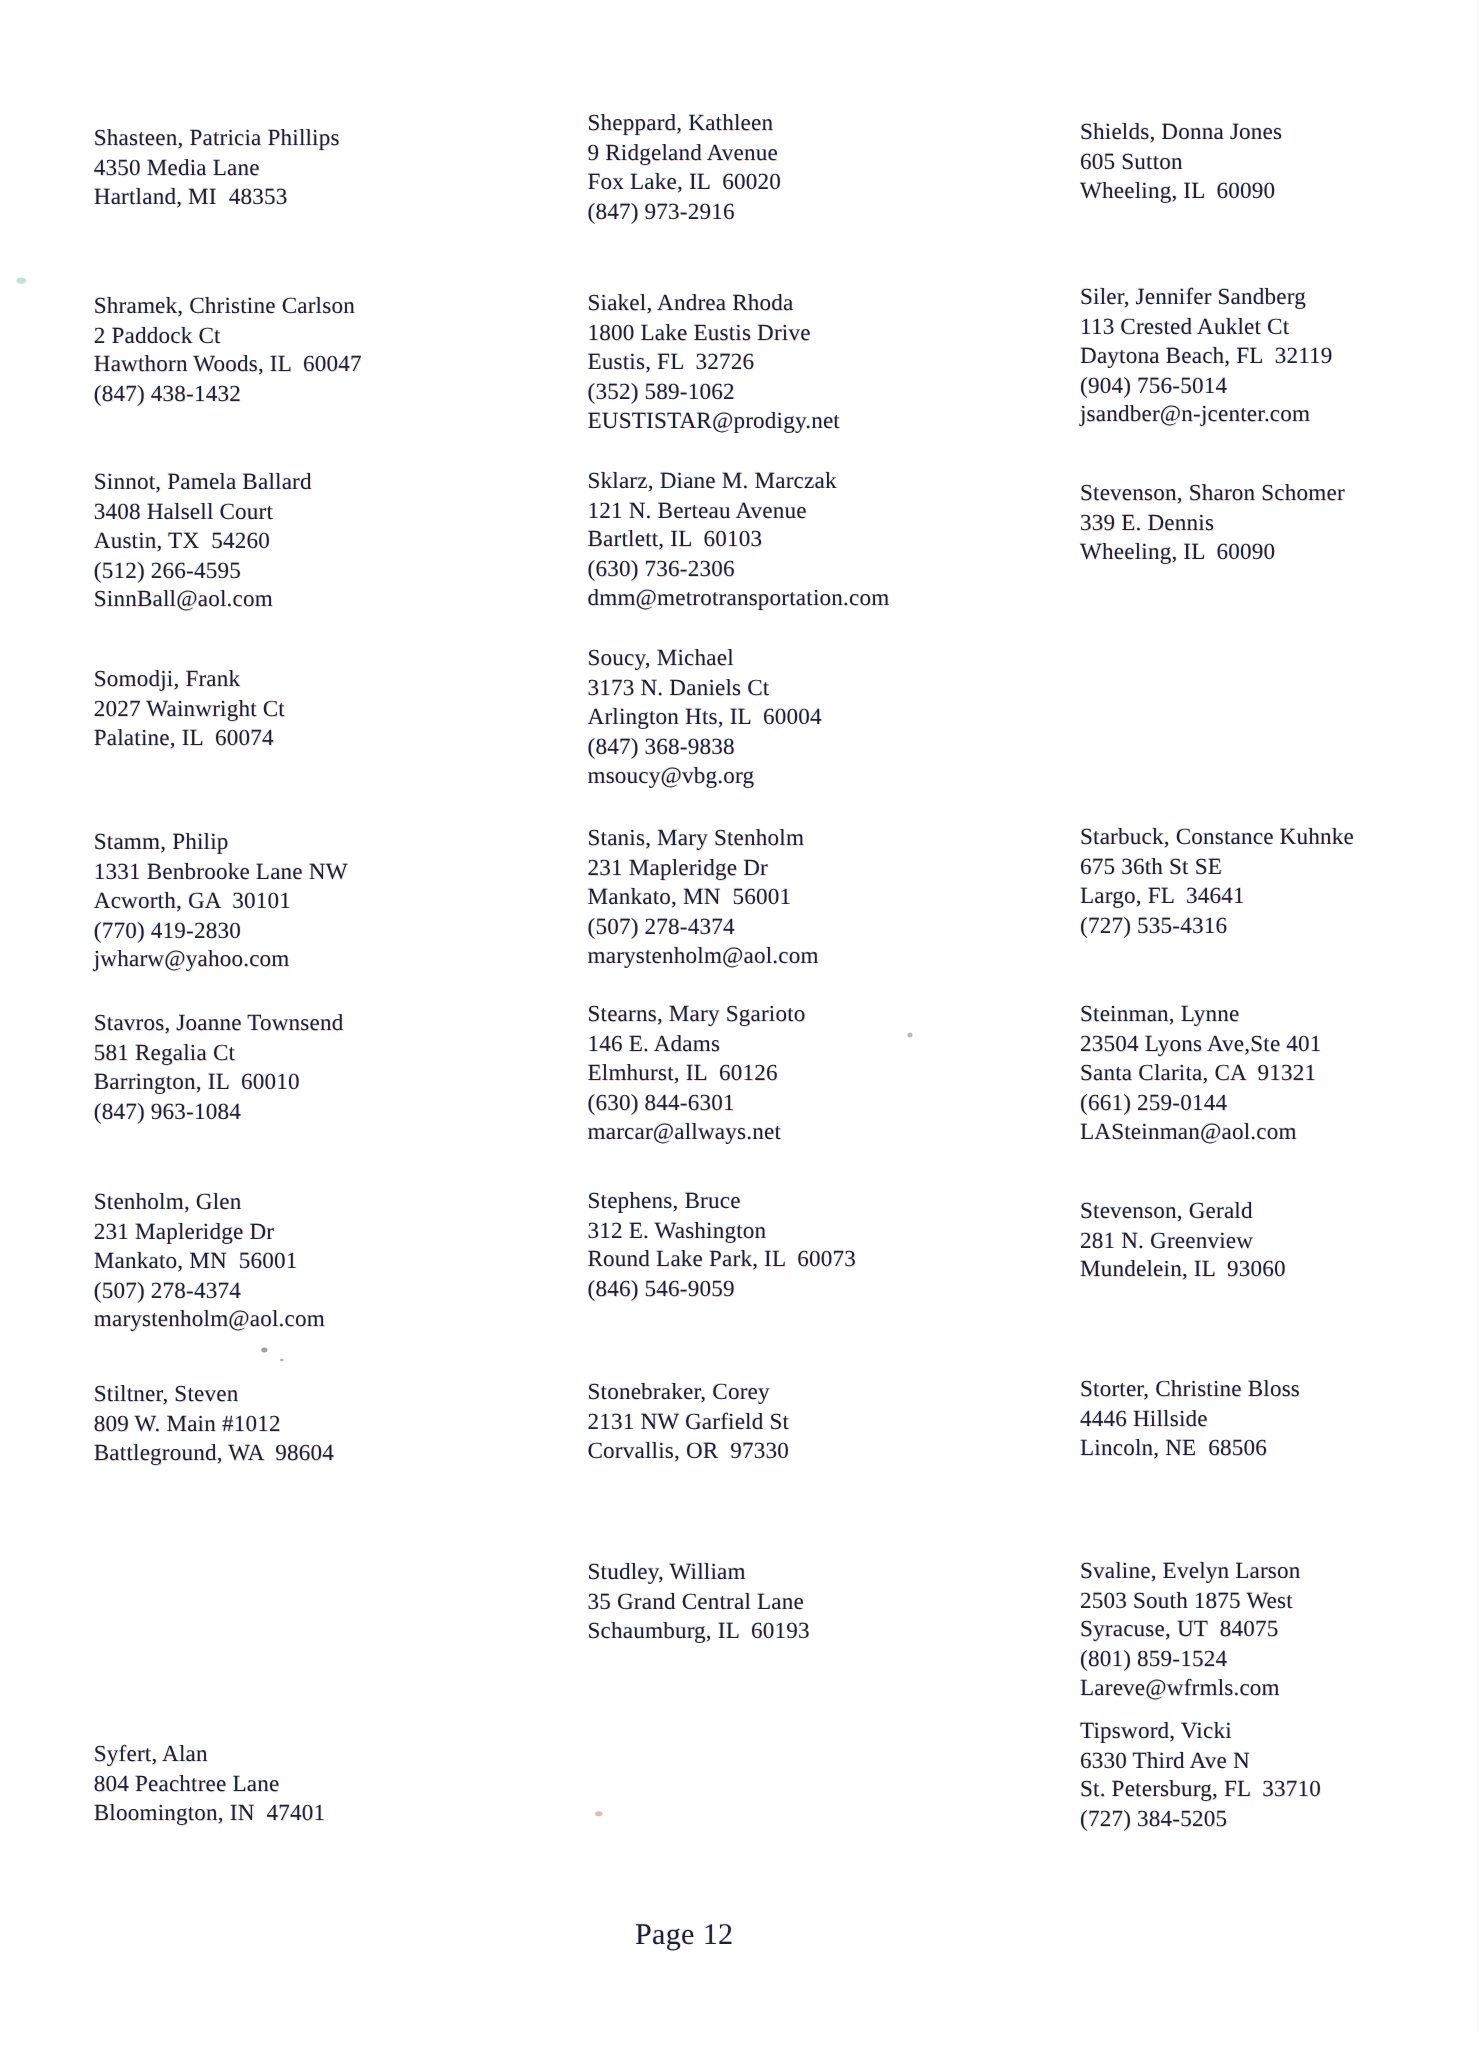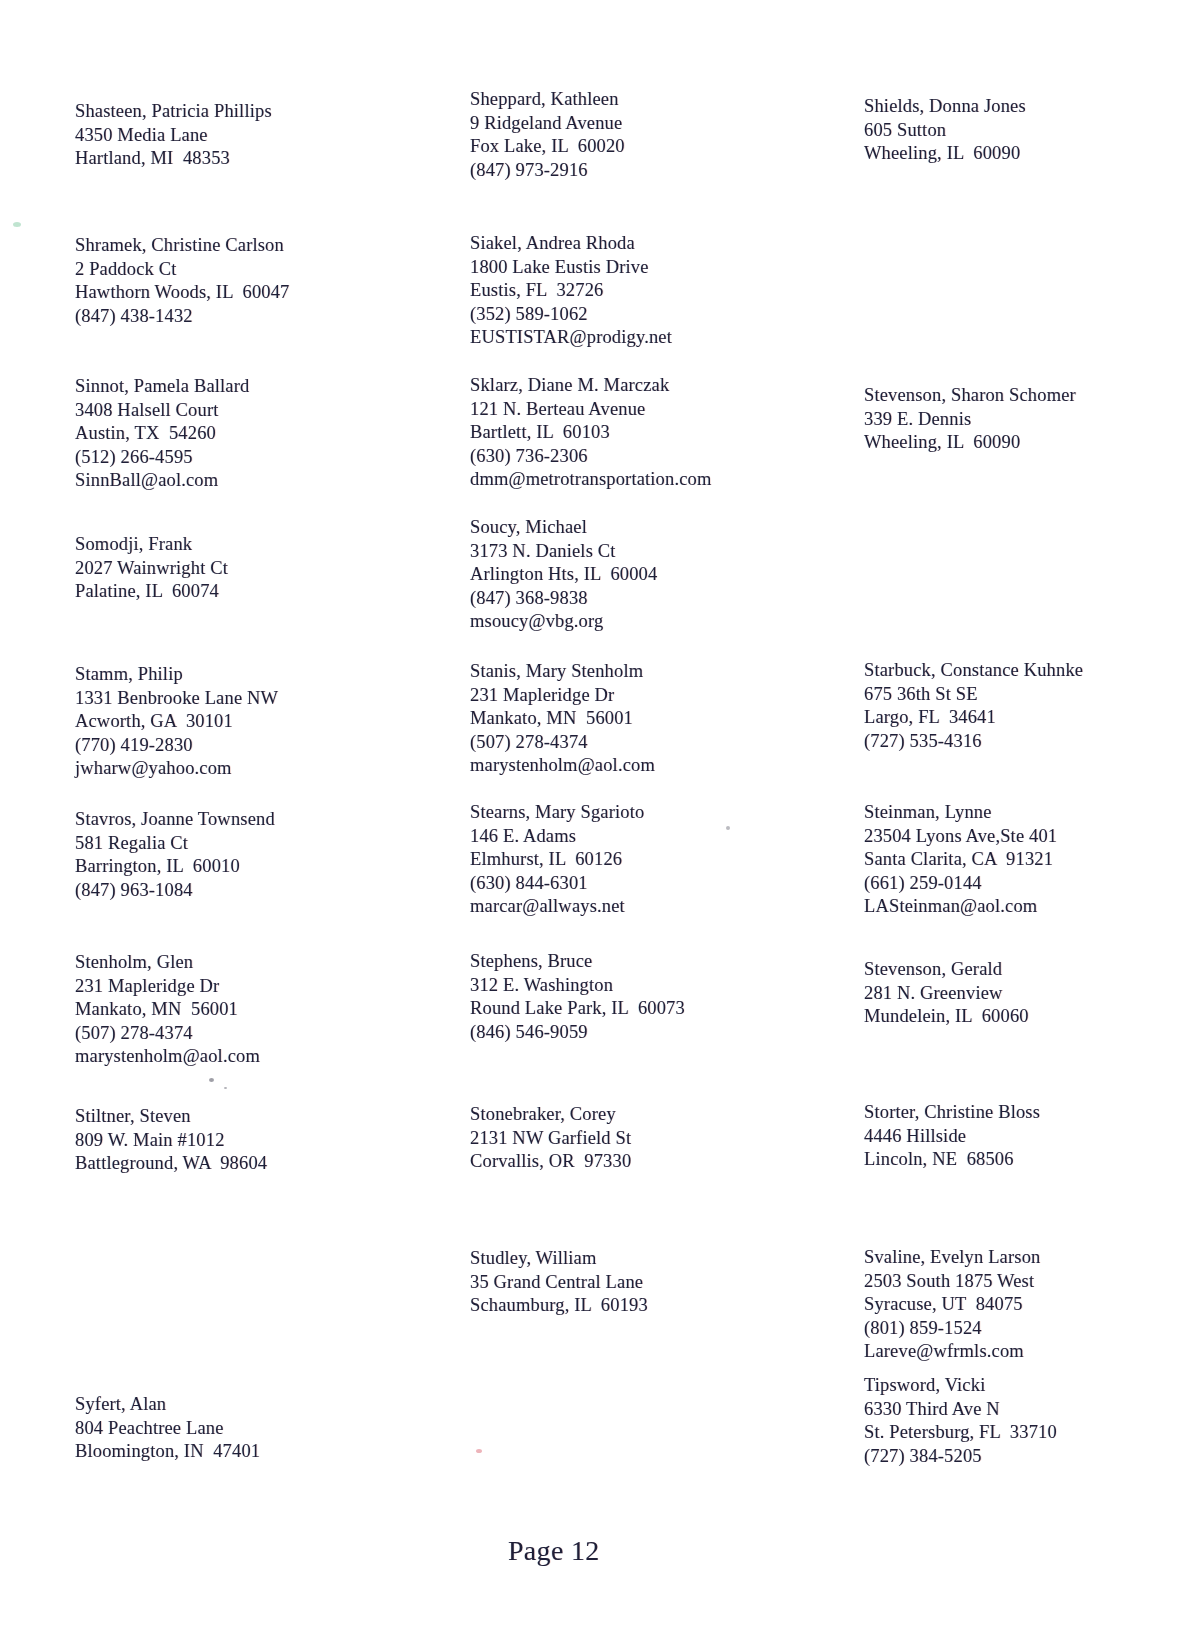--- a/index.html
+++ b/index.html
@@ -22,21 +22,21 @@
     line-height: 23.5px;
     letter-spacing: 0.15px;
     text-shadow: 0.6px 0.4px 0 rgba(185, 60, 40, 0.22), -0.6px -0.4px 0 rgba(50, 150, 185, 0.20);
   }
   .entry .line {
     white-space: pre;
   }
   .page-footer {
     position: absolute;
     color: #1f1f38;
-    font-size: 28px;
+    font-size: 24px;
     letter-spacing: 0.3px;
     text-shadow: 0.6px 0.4px 0 rgba(185, 60, 40, 0.22), -0.6px -0.4px 0 rgba(50, 150, 185, 0.20);
     font-family: Liberation Serif, serif;
   }
   .artifact {
     position: absolute;
     border-radius: 50%;
   }
   .artifact.green {
     left: 13px; top: 222px; width: 8px; height: 5px;
@@ -171,20 +171,27 @@
       <div class="line">Studley, William</div>
       <div class="line">35 Grand Central Lane</div>
       <div class="line">Schaumburg, IL  60193</div>
     </div>
 
   <div class="entry" style="left:864px; top:95px">
       <div class="line">Shields, Donna Jones</div>
       <div class="line">605 Sutton</div>
       <div class="line">Wheeling, IL  60090</div>
     </div>
+  <div class="entry" style="left:864px; top:227px">
+      <div class="line">Siler, Jennifer Sandberg</div>
+      <div class="line">113 Crested Auklet Ct</div>
+      <div class="line">Daytona Beach, FL  32119</div>
+      <div class="line">(904) 756-5014</div>
+      <div class="line">jsandber@n-jcenter.com</div>
+    </div>
   <div class="entry" style="left:864px; top:384px">
       <div class="line">Stevenson, Sharon Schomer</div>
       <div class="line">339 E. Dennis</div>
       <div class="line">Wheeling, IL  60090</div>
     </div>
   <div class="entry" style="left:864px; top:659px">
       <div class="line">Starbuck, Constance Kuhnke</div>
       <div class="line">675 36th St SE</div>
       <div class="line">Largo, FL  34641</div>
       <div class="line">(727) 535-4316</div>
@@ -192,21 +199,21 @@
   <div class="entry" style="left:864px; top:801px">
       <div class="line">Steinman, Lynne</div>
       <div class="line">23504 Lyons Ave,Ste 401</div>
       <div class="line">Santa Clarita, CA  91321</div>
       <div class="line">(661) 259-0144</div>
       <div class="line">LASteinman@aol.com</div>
     </div>
   <div class="entry" style="left:864px; top:958px">
       <div class="line">Stevenson, Gerald</div>
       <div class="line">281 N. Greenview</div>
-      <div class="line">Mundelein, IL  60060</div>
+      <div class="line">Mundelein, IL  93060</div>
     </div>
   <div class="entry" style="left:864px; top:1101px">
       <div class="line">Storter, Christine Bloss</div>
       <div class="line">4446 Hillside</div>
       <div class="line">Lincoln, NE  68506</div>
     </div>
   <div class="entry" style="left:864px; top:1246px">
       <div class="line">Svaline, Evelyn Larson</div>
       <div class="line">2503 South 1875 West</div>
       <div class="line">Syracuse, UT  84075</div>

